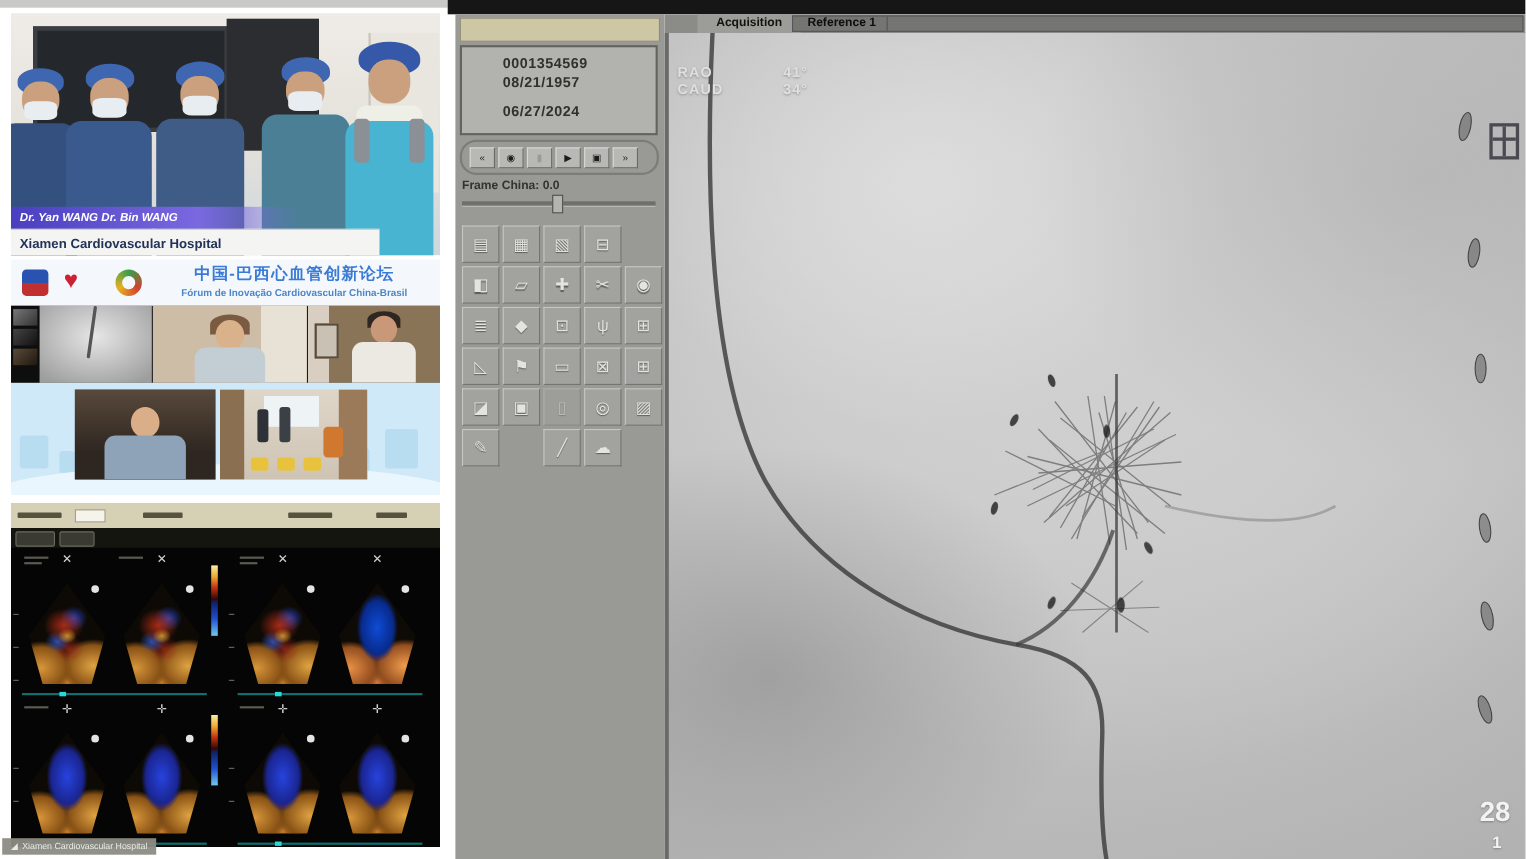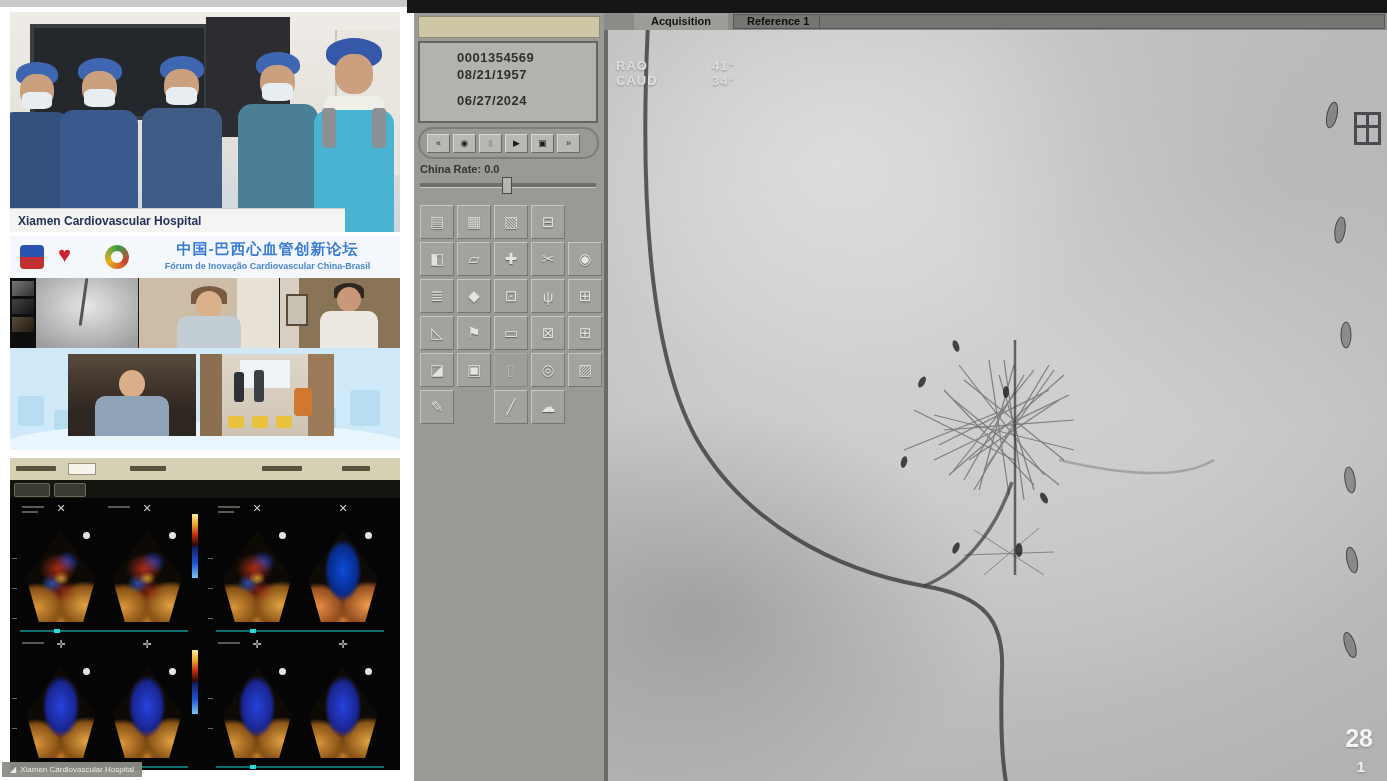--- a/index.html
+++ b/index.html
@@ -104,21 +104,21 @@
   .toolrow{position:absolute;left:6px;display:flex;gap:3px;}
   .tool{width:34px;height:34px;background:#a2a29e;border:1px solid;border-color:#c6c6c2 #75756f #75756f #c6c6c2;
     display:flex;align-items:center;justify-content:center;font-size:15px;color:#e3e3df;
     text-shadow:0 1px 1px rgba(0,0,0,.45);padding:0;}
   .toolsp{width:34px;height:34px;visibility:hidden;}
 
   .img-main{left:604px;top:13px;width:783px;height:768px;background:#bfbfbf;overflow:hidden;}
   .tabstrip{left:0;top:0;width:783px;height:17px;background:#8b8b87;}
   .tab-acq{position:absolute;left:30px;top:0;width:94px;height:17px;font-size:11px;font-weight:bold;
     color:#14140e;text-align:center;line-height:17px;background:#9c9c98;}
-  .refbar{position:absolute;left:129px;top:1px;right:2px;height:15px;background:#757571;border:1px solid #55555a;
+  .refbar{position:absolute;left:116px;top:1px;right:2px;height:15px;background:#757571;border:1px solid #55555a;
     box-sizing:border-box;}
   .tab-ref{position:absolute;left:3px;top:0;height:13px;font-size:11px;font-weight:bold;color:#0e0e0a;line-height:13px;
     padding:0 10px;border-right:1px solid #55555a;}
   .angio{left:0;top:17px;width:783px;height:751px;background:
     radial-gradient(420px 300px at 12% 78%,rgba(140,140,140,.6),transparent 70%),
     radial-gradient(500px 380px at 88% 18%,rgba(173,173,173,.55),transparent 70%),
     radial-gradient(360px 300px at 30% 18%,rgba(222,222,222,.9),transparent 75%),
     radial-gradient(600px 450px at 55% 45%,#cfcfcf,transparent 75%),
     radial-gradient(800px 620px at 40% 30%,#d6d6d6,#b2b2b2);}
   .edgeline{left:0;top:17px;width:4px;height:751px;background:#6a6a66;}
@@ -173,20 +173,23 @@
     </div>
     <div class="p" style="left:298px;top:26px;width:92px;height:154px;">
       <span class="cap" style="left:18px;top:0;width:56px;height:30px;background:#3558a8;"></span>
       <span class="face" style="left:27px;top:16px;width:38px;height:40px;"></span>
       <span class="torso" style="left:16px;top:58px;width:60px;height:18px;background:#eef0e8;border-radius:9px;"></span>
       <span class="torso" style="left:6px;top:72px;width:80px;height:130px;background:#49b4d2;"></span>
       <span class="torso" style="left:14px;top:70px;width:14px;height:40px;background:#8a9096;border-radius:4px;"></span>
       <span class="torso" style="left:64px;top:70px;width:14px;height:40px;background:#8a9096;border-radius:4px;"></span>
     </div>
 
+    <div class="p or-banner">
+      <span>Dr. Yan WANG  Dr. Bin WANG</span>
+    </div>
     <div class="p or-hospital">Xiamen Cardiovascular Hospital</div>
   </section>
 
   <section class="p forum-panel">
     <div class="p logo1"></div>
     <div class="p logo2">♥</div>
     <div class="p logo3">
         <i></i>
       </div>
     <div class="p forum-titles">
@@ -351,21 +354,21 @@
 
     <div class="p playbar">
       <button class="pbtn">«</button>
       <button class="pbtn">◉</button>
       <button class="pbtn dim">▮</button>
       <button class="pbtn">▶</button>
       <button class="pbtn">▣</button>
       <button class="pbtn">»</button>
     </div>
 
-    <div class="p frlabel">China Rate: 0.0</div>
+    <div class="p frlabel">Frame China: 0.0</div>
     <div class="p groove"></div>
     <div class="p sthumb"></div>
 
     <div class="toolrow" style="top:192px;">
       <button class="tool">▤</button>
       <button class="tool">▦</button>
       <button class="tool">▧</button>
       <button class="tool">⊟</button>
     </div>
     <div class="toolrow" style="top:229px;">

